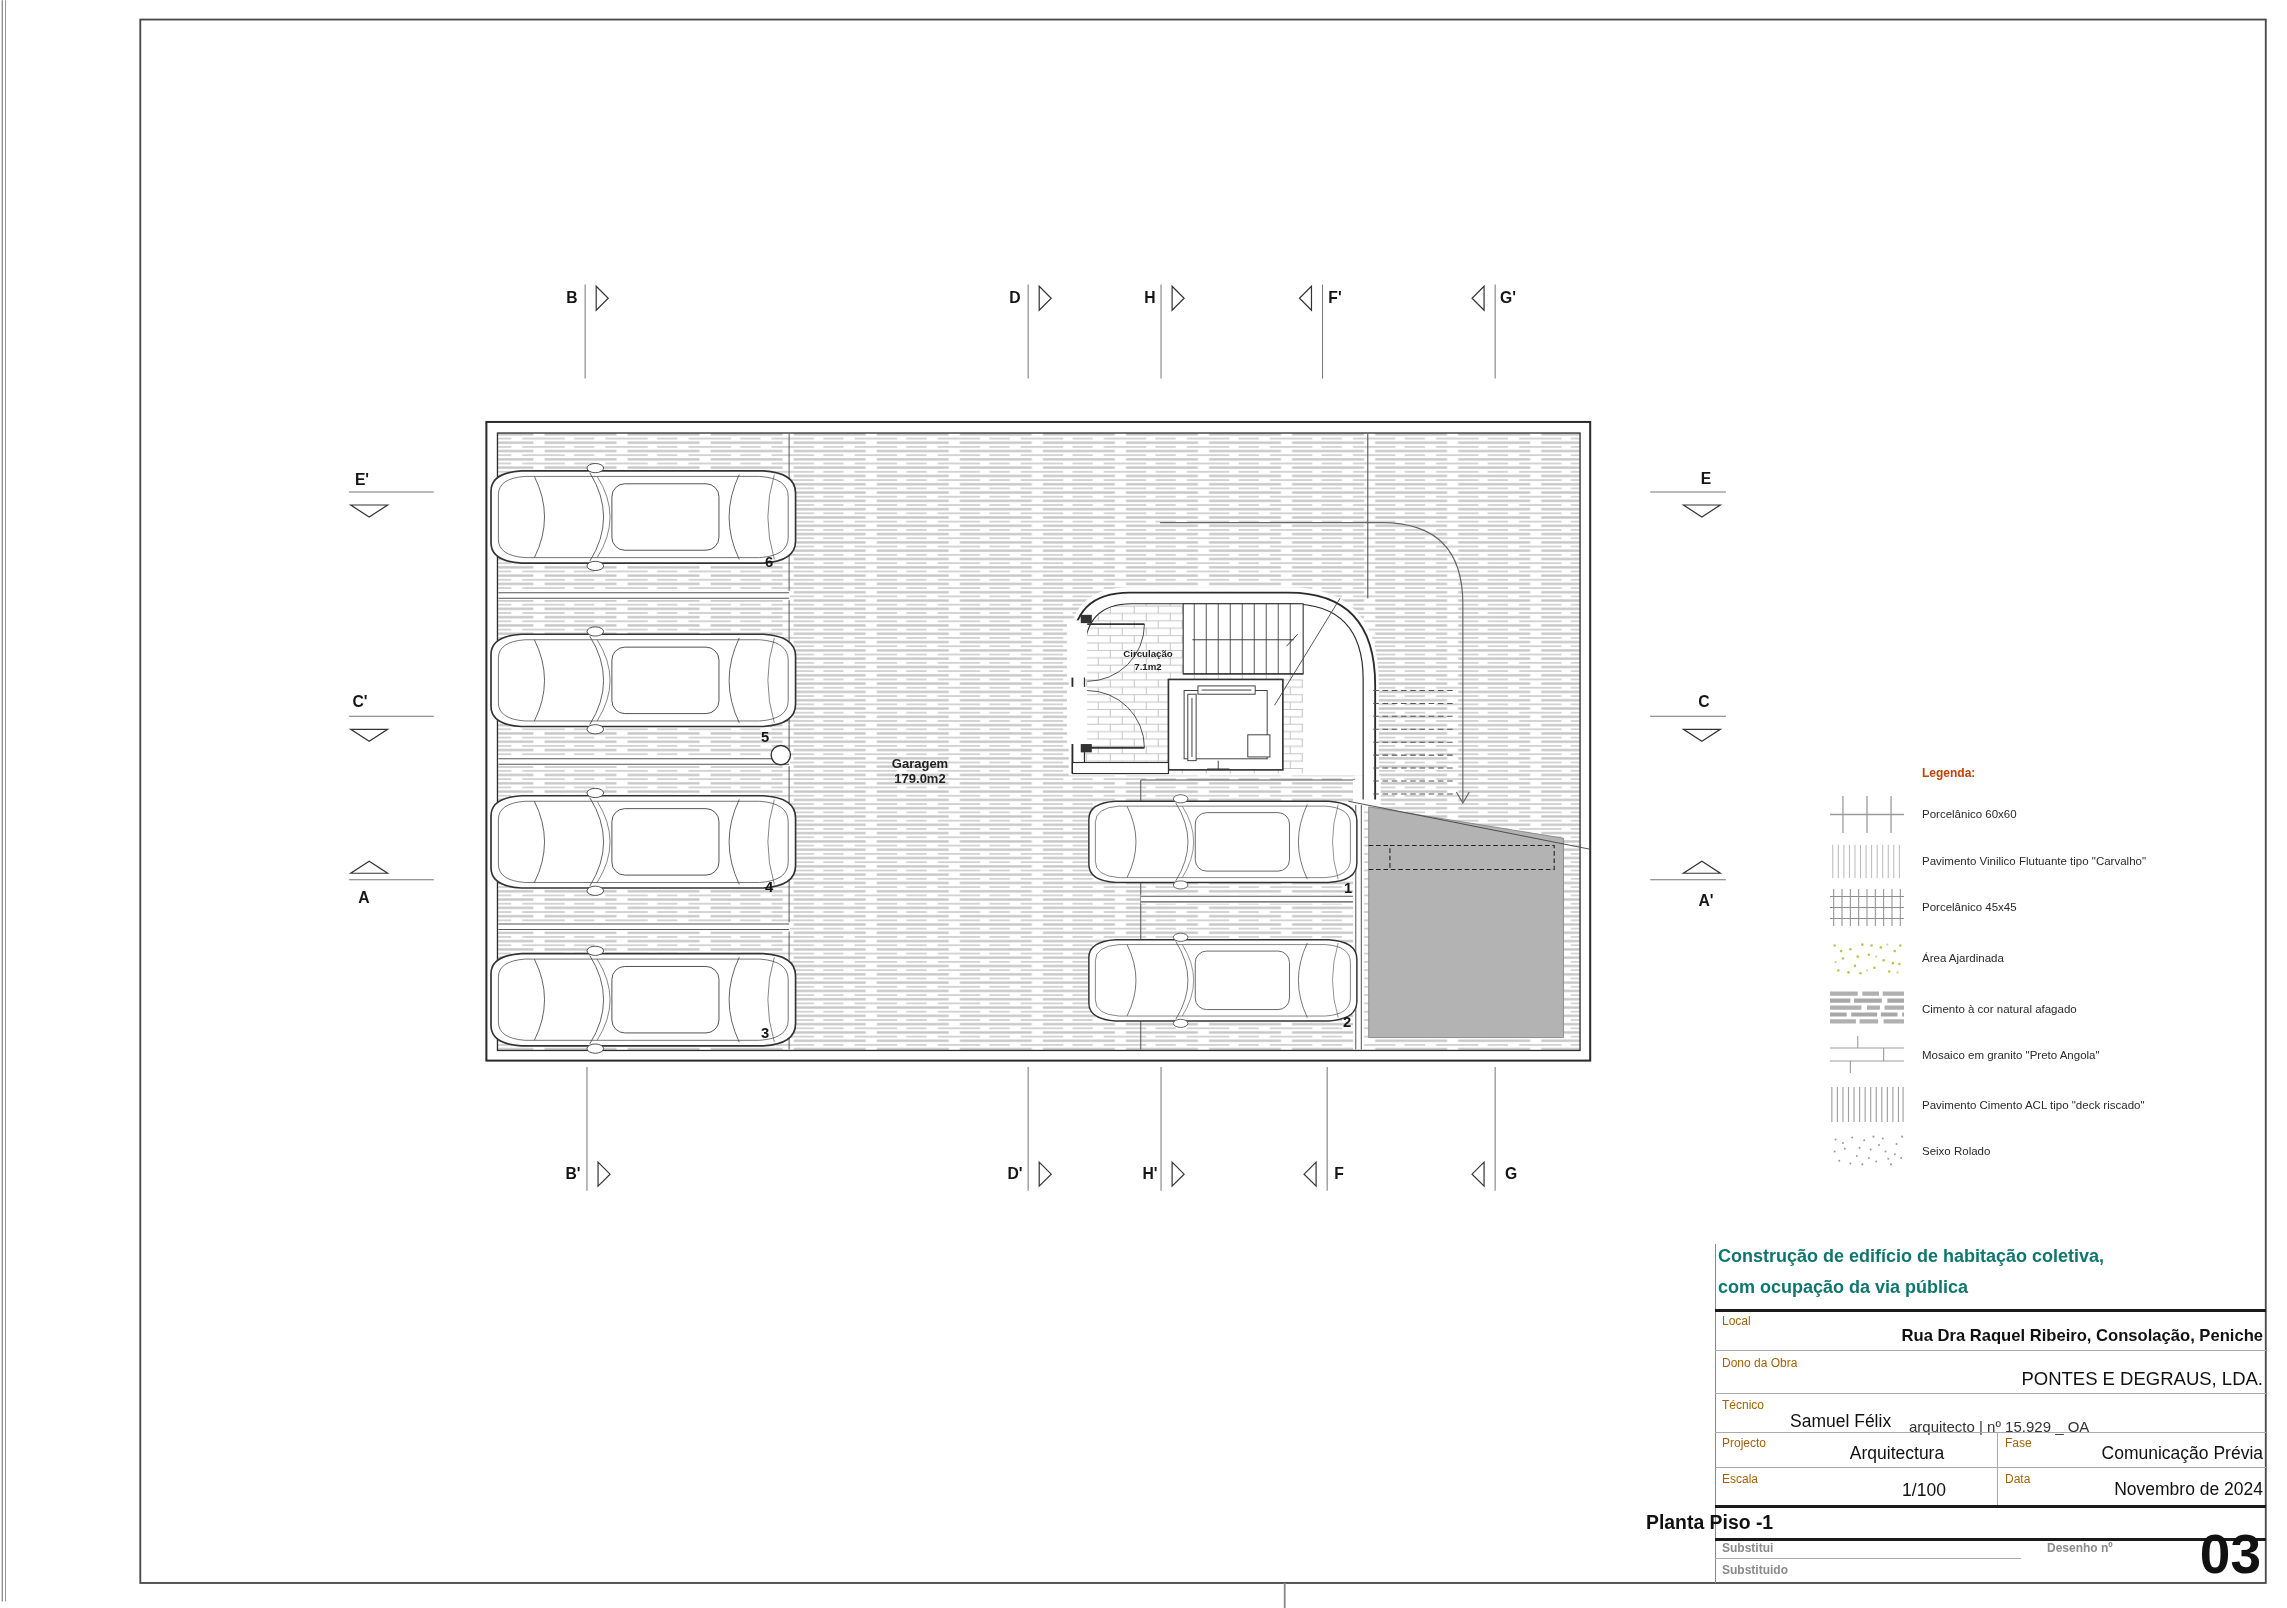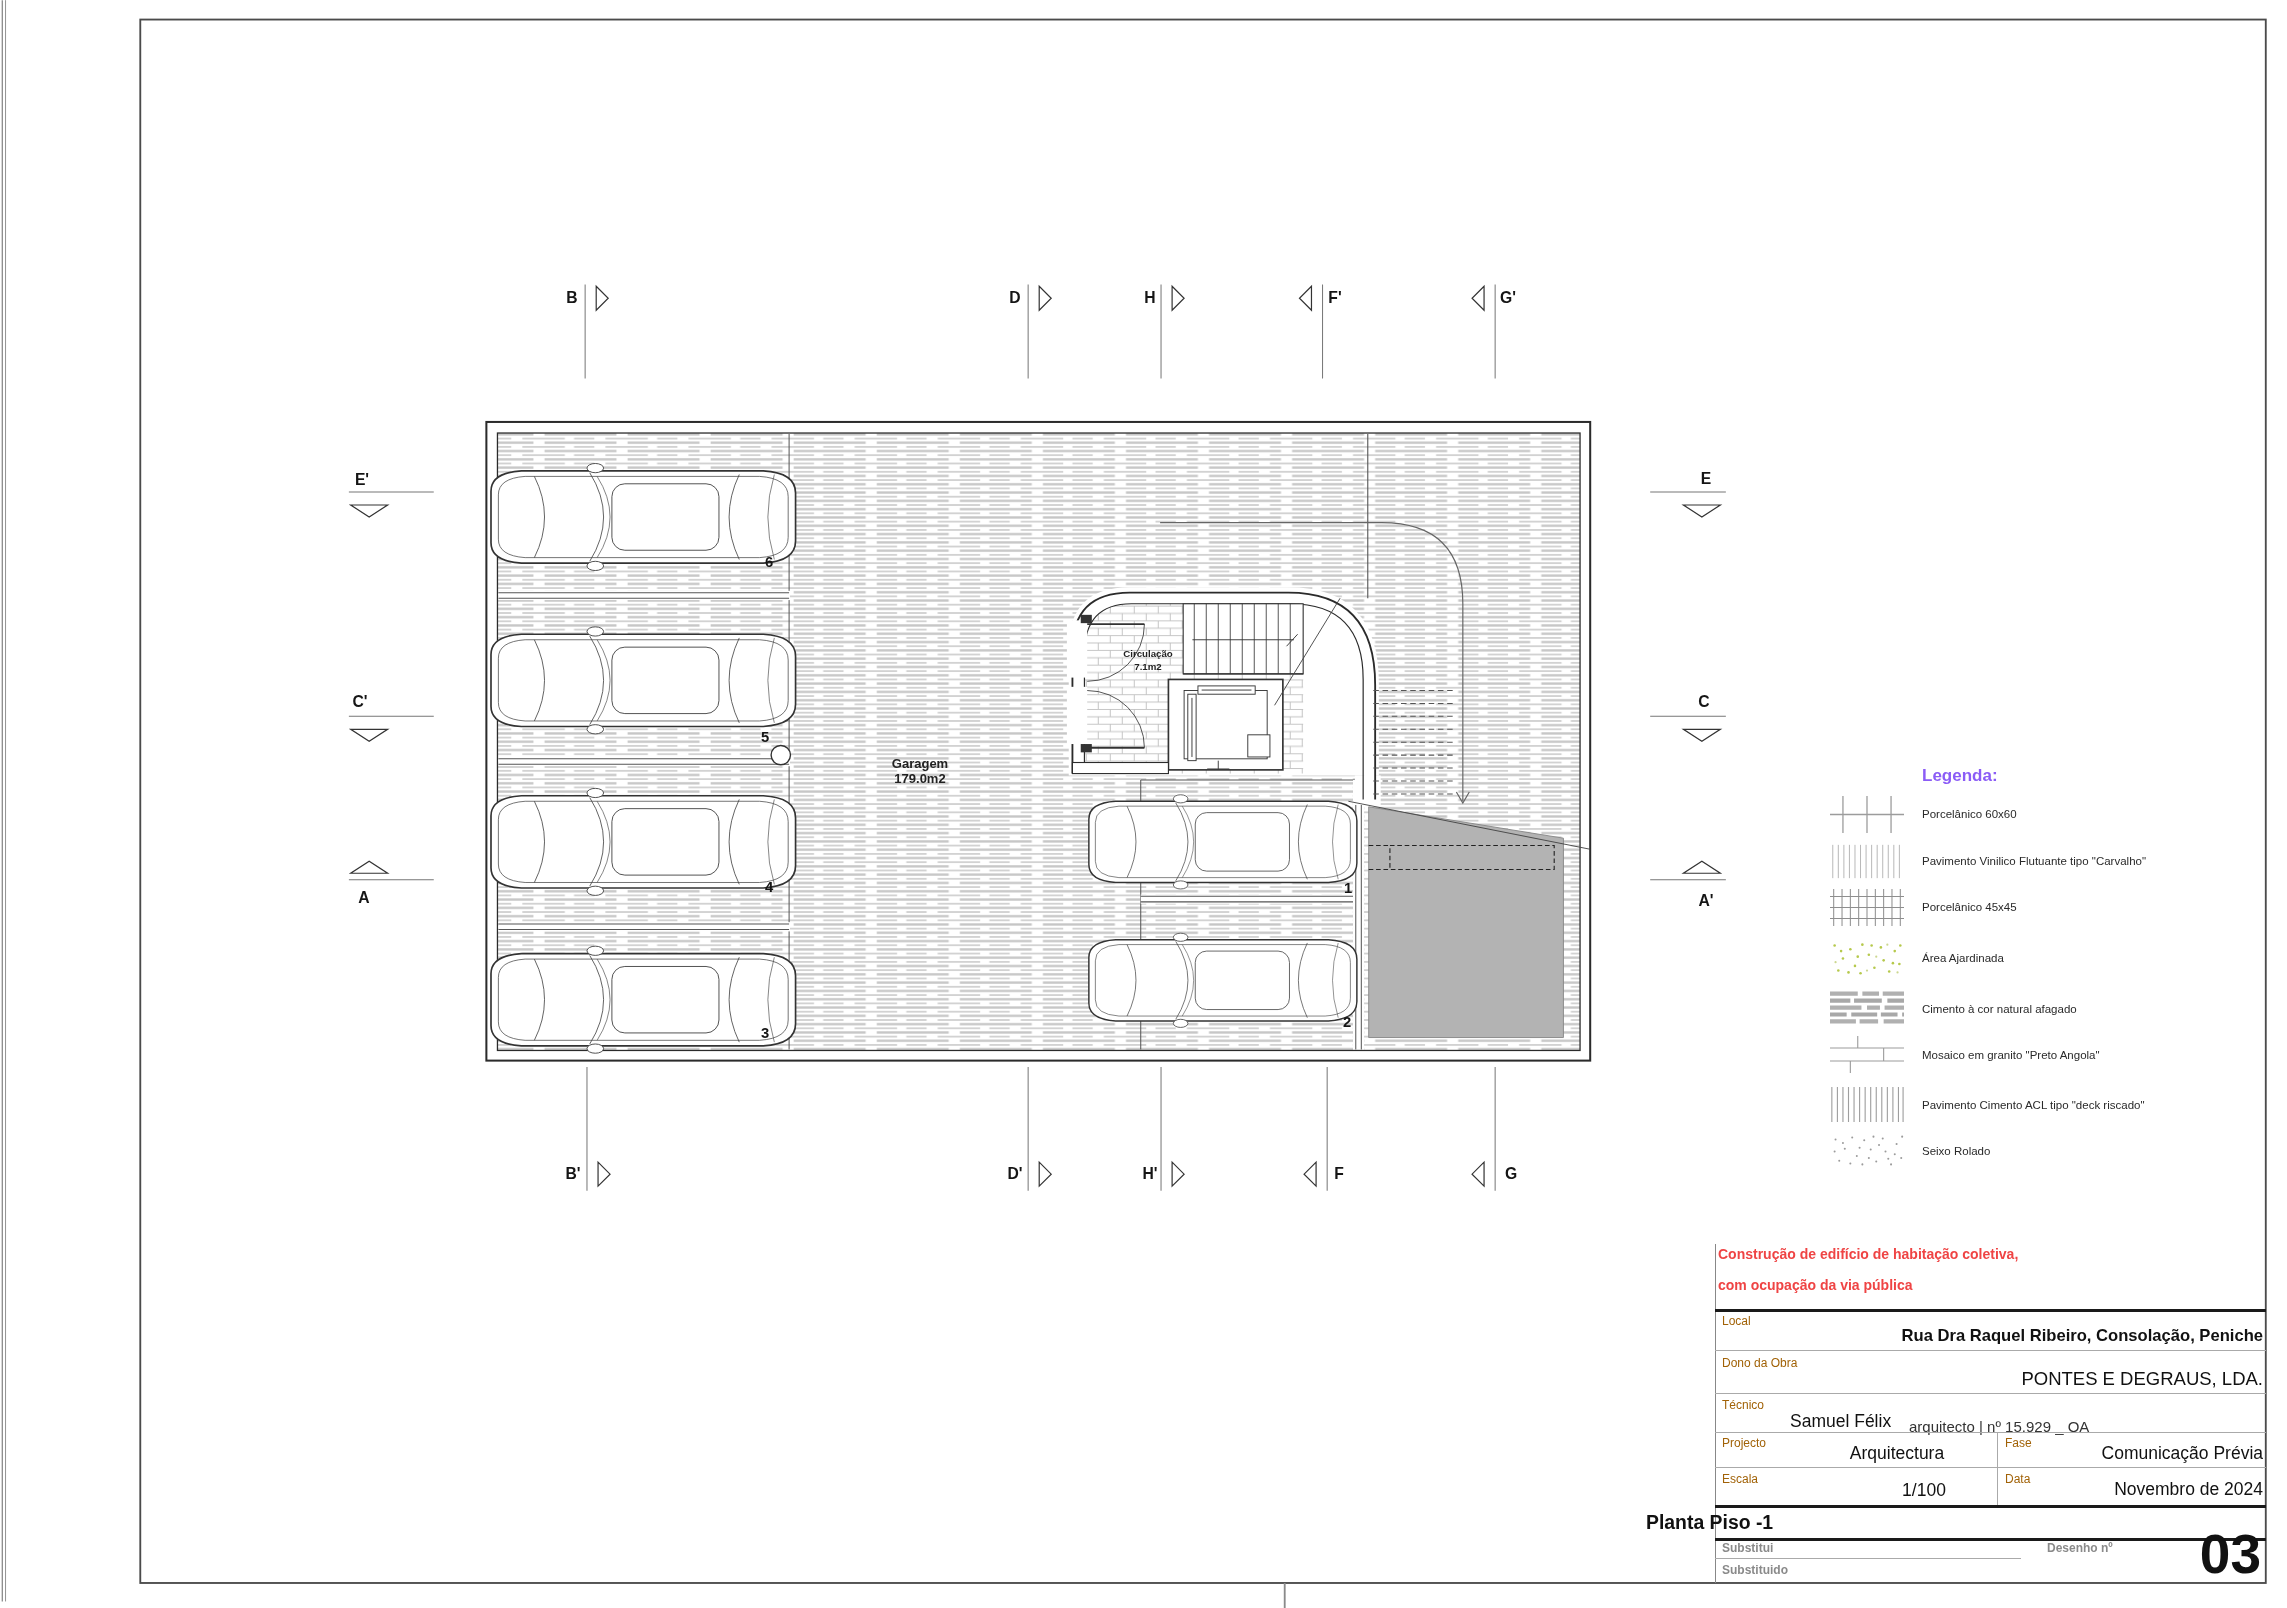--- a/index.html
+++ b/index.html
@@ -8,28 +8,28 @@
     font-family:"Liberation Sans", sans-serif;overflow:hidden;color:#111;
   }
   .abs{position:absolute;}
   .lbl{position:absolute;transform:translate(-50%,-50%);white-space:nowrap;}
   .tl{position:absolute;white-space:nowrap;}
   .tr{position:absolute;white-space:nowrap;text-align:right;}
   .marker{font-weight:bold;font-size:15.7px;color:#151515;}
   .pnum{font-weight:bold;font-size:14.8px;color:#151515;}
   .room{font-weight:bold;font-size:13px;color:#222;}
   .room-s{font-weight:bold;font-size:9.7px;color:#222;}
-  .leg-title{font-weight:bold;font-size:17px;color:#8b5cf6;}
+  .leg-title{font-weight:bold;font-size:12px;color:#c2410c;}
   .leg-item{font-size:11.5px;color:#2a2a2a;}
   .tb-label{font-size:12px;color:#a16207;}
   .tb-label-b{font-size:12px;color:#8a8a8a;font-weight:bold;}
   .hline{position:absolute;background:#aaa;height:0.9px;}
   .hline-thick{position:absolute;background:#1a1a1a;height:2.8px;}
   .vline{position:absolute;background:#aaa;width:0.9px;}
-  .proj-title{font-weight:bold;font-size:14px;color:#ef4444;}
+  .proj-title{font-weight:bold;font-size:18px;color:#0f766e;}
   .val-19{font-size:17.5px;color:#111;}
   .svg-layer{position:absolute;left:0;top:0;}
 </style>
 </head>
 <body>
 
 <svg class="svg-layer" width="2287" height="1609" viewBox="0 0 2478 1743">
   <defs>
     <pattern id="hatchH" width="90" height="9" patternUnits="userSpaceOnUse">
       <path d="M0 2.5 H38 M50 2.5 H90" stroke="#c6c6c6" stroke-width="2.4" fill="none"></path>

